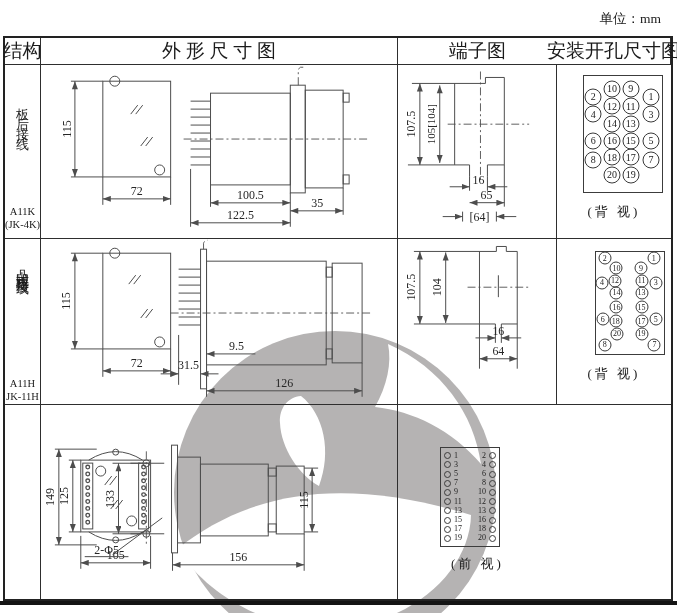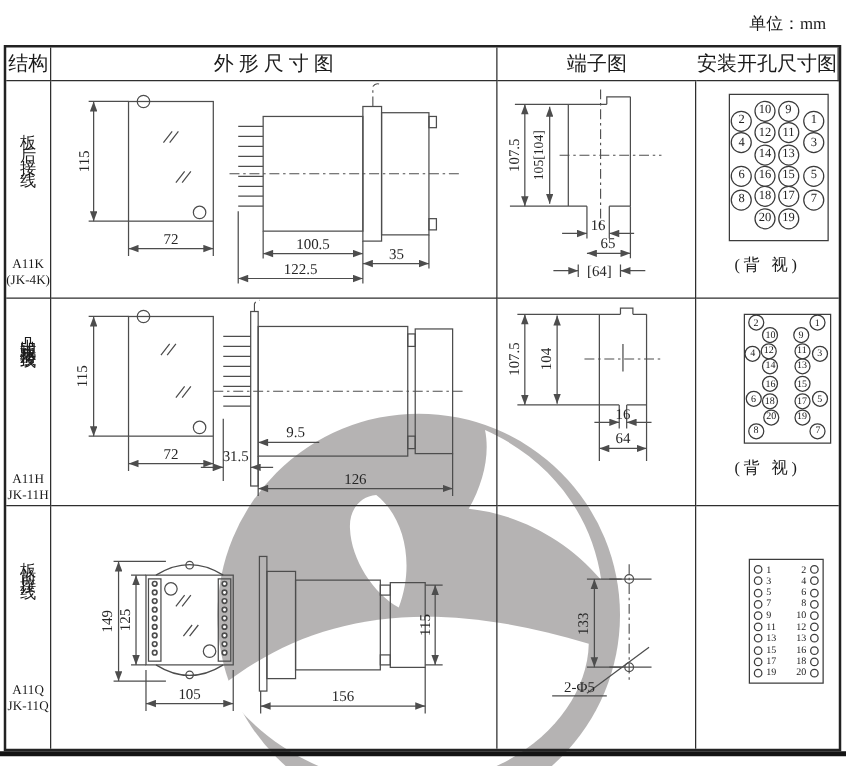--- a/index.html
+++ b/index.html
@@ -9,21 +9,21 @@
   .wm{position:absolute;left:0;top:0;z-index:0}
   .unit{position:absolute;top:10px;right:16px;font-size:13.5px;z-index:3}
   .bbar{position:absolute;left:0;top:601px;width:677px;height:3.5px;background:#141414;z-index:3}
   .tbl{position:absolute;left:3px;top:36px;z-index:1;display:grid;
        grid-template-columns:36px 357px 159px 114px;
        grid-template-rows:27px 174px 166px 194px;
        border:2px solid #222;background:transparent}
   .c{position:relative;border-right:1px solid #2e2e2e;border-bottom:1px solid #2e2e2e}
   .c.last{border-right:none}
   .c.bot{border-bottom:none}
-  .h{display:flex;align-items:center;justify-content:center;font-size:16px;white-space:pre}
+  .h{display:flex;align-items:center;justify-content:center;font-size:19px;white-space:pre}
   .struct{display:flex;flex-direction:column;align-items:center}
   .vname{writing-mode:vertical-lr;text-orientation:upright;font-size:13px;line-height:1}
   .vn1{margin-top:32px;letter-spacing:10px}
   .vn2{margin-top:20px;letter-spacing:2px}
   .vn3{margin-top:34px;letter-spacing:6px}
   .model{margin-top:auto;text-align:center;font-size:10.5px;line-height:1.3}
   .m1{margin-bottom:6px}.m2{}.m3{margin-bottom:26px}
   svg{display:block}
   .ln{stroke:#4d4d4d;stroke-width:1;fill:none}
   .cl{stroke:#4d4d4d;stroke-width:0.9;fill:none;stroke-dasharray:8 3 2 3}
@@ -248,27 +248,20 @@
           <span class="pin" style="left: 67%; top: 68%; width: 13px; height: 13px; font-size: 8px;">17</span>
           <span class="pin" style="left: 88%; top: 66%; width: 13px; height: 13px; font-size: 8px;">5</span>
           <span class="pin" style="left: 31%; top: 80%; width: 13px; height: 13px; font-size: 8px;">20</span>
           <span class="pin" style="left: 67%; top: 80%; width: 13px; height: 13px; font-size: 8px;">19</span>
           <span class="pin" style="left: 13%; top: 91%; width: 13px; height: 13px; font-size: 8px;">8</span>
           <span class="pin" style="left: 86%; top: 91%; width: 13px; height: 13px; font-size: 8px;">7</span>
         </div>
       <div class="viewlabel" style="top:126px">(背 视)</div>
     </div>
 
-    <div class="c struct bot">
-      <div class="vname vn3">板前接线</div>
-      <div class="model m3">
-        <div>A11Q</div>
-        <div>JK-11Q</div>
-      </div>
-    </div>
 
     <div class="c bot">
       <svg width="356" height="193" viewBox="0 0 357 193">
         <g>
           <path class="ln" d="M84,55 Q111,38 138,55"></path>
           <path class="ln" d="M84,127 Q111,144 138,127"></path>
           <circle class="ln" cx="111" cy="47" r="3"></circle>
           <circle class="ln" cx="111" cy="135" r="3"></circle>
           <rect class="ln" x="76" y="55" width="70" height="72"></rect>
           <rect class="ln" x="78" y="58" width="10" height="66"></rect>
@@ -380,18 +373,19 @@
             <span class="t3n n2">18</span>
             <span class="t3c"></span>
           </div>
           <div class="t3row">
             <span class="t3c"></span>
             <span class="t3n n1">19</span>
             <span class="t3n n2">20</span>
             <span class="t3c"></span>
           </div>
         </div>
+      <div class="viewlabel" style="top:150px">(前 视)</div>
     </div>
 
   </div>
 
   <div class="bbar"></div>
 </div>
 
 </body></html>

